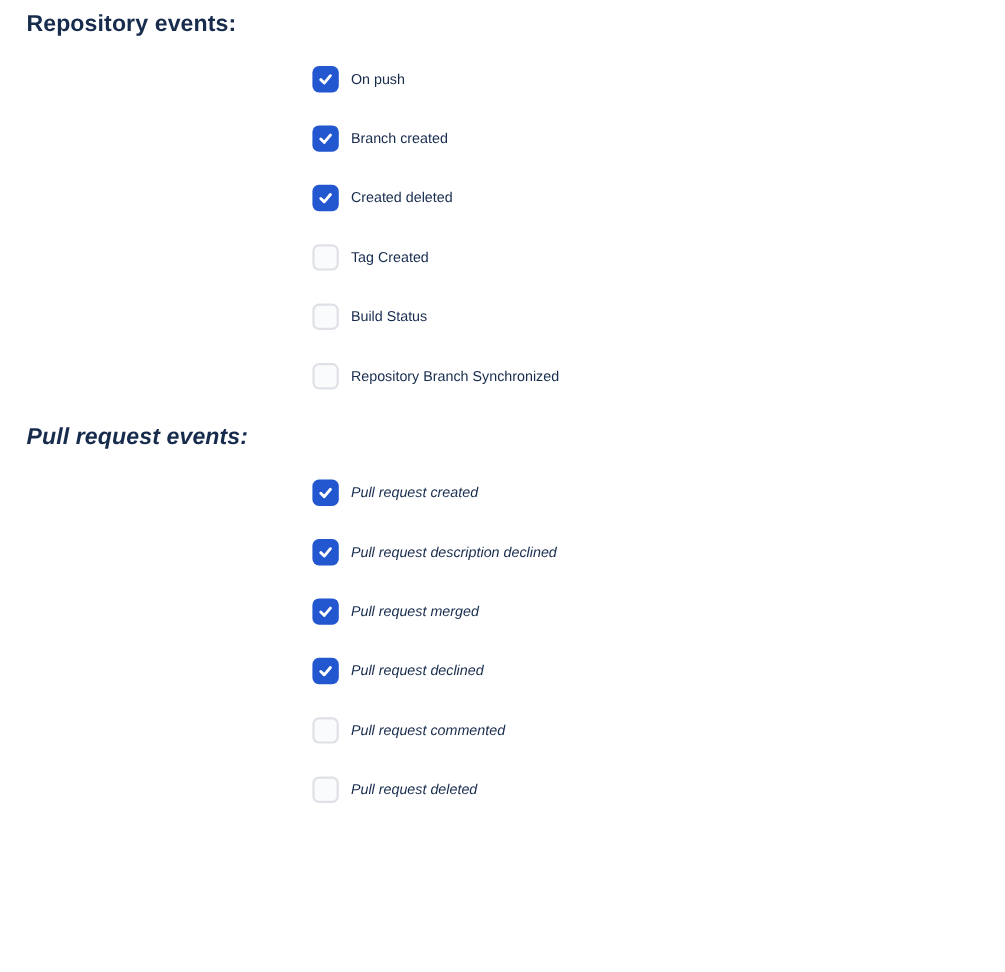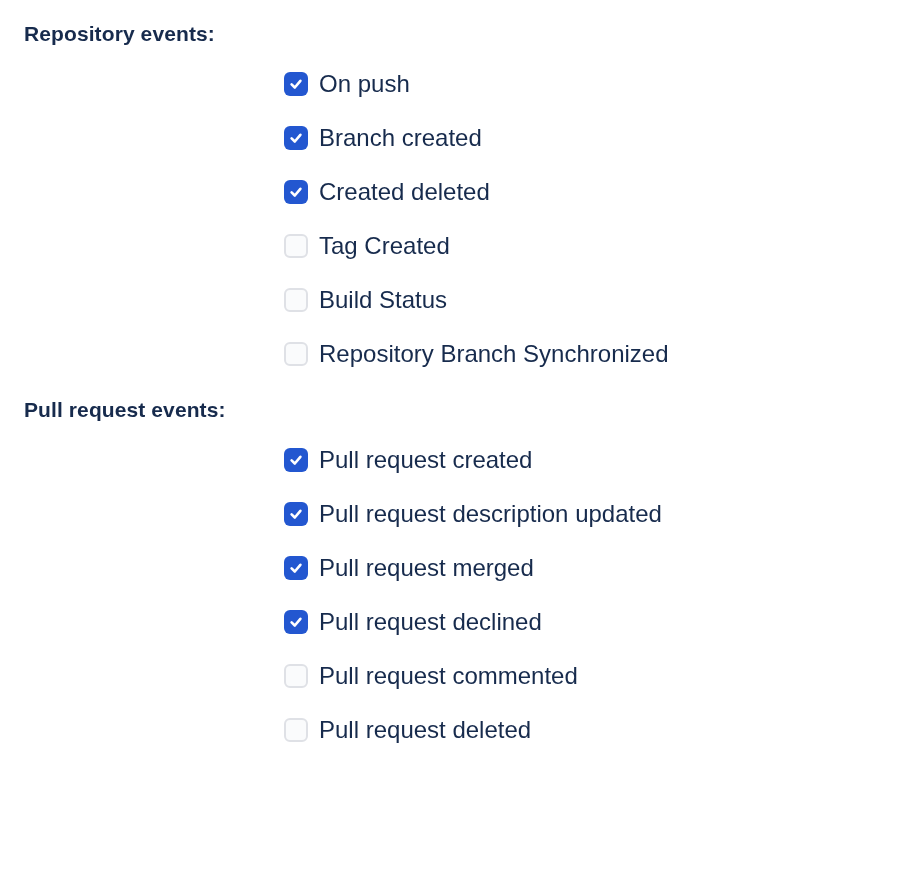--- a/index.html
+++ b/index.html
@@ -4,24 +4,24 @@
 <style>
   * { margin: 0; padding: 0; box-sizing: border-box; }
   html, body {
     width: 914px;
     height: 884px;
     background: #ffffff;
     font-family: "Liberation Sans", sans-serif;
     overflow: hidden;
   }
   .form {
-    padding-top: 20px;
+    padding-top: 8px;
   }
   .section { }
-  .section + .section { margin-top: 20px; }
+  .section + .section { margin-top: 20px; font-style: italic; }
   .section-heading {
     font-size: 21px;
     font-weight: 700;
     color: #172b4d;
     letter-spacing: 0.1px;
     margin: 0 0 24px 24px;
     line-height: 28px;
   }
   .rows {
     margin-left: 284px;
@@ -47,21 +47,21 @@
   .checkbox.checked {
     background: #2357d0;
     border: none;
   }
   .checkbox.unchecked {
     background: #fafbfc;
     border: 2px solid #dfe1e6;
   }
   .checkbox svg { display: block; }
   .row-label {
-    font-size: 24px;
+    font-size: 13px;
     color: #172b4d;
     line-height: 24px;
     white-space: nowrap;
   }
 </style>
 </head>
 <body>
 
 <main class="form">
 
@@ -127,21 +127,21 @@
           <span class="row-label">Pull request created</span>
         </div>
         <div class="row">
           <span class="checkbox checked" role="checkbox" aria-checked="true">
             <span style="display: flex;">
               <svg width="14" height="14" viewBox="0 0 14 14" fill="none">
                 <path d="M2.6 7.4 L5.8 10.5 L11.4 3.8" stroke="#ffffff" stroke-width="2.6" stroke-linecap="round" stroke-linejoin="round"></path>
               </svg>
             </span>
           </span>
-          <span class="row-label">Pull request description updated</span>
+          <span class="row-label">Pull request description declined</span>
         </div>
         <div class="row">
           <span class="checkbox checked" role="checkbox" aria-checked="true">
             <span style="display: flex;">
               <svg width="14" height="14" viewBox="0 0 14 14" fill="none">
                 <path d="M2.6 7.4 L5.8 10.5 L11.4 3.8" stroke="#ffffff" stroke-width="2.6" stroke-linecap="round" stroke-linejoin="round"></path>
               </svg>
             </span>
           </span>
           <span class="row-label">Pull request merged</span>

